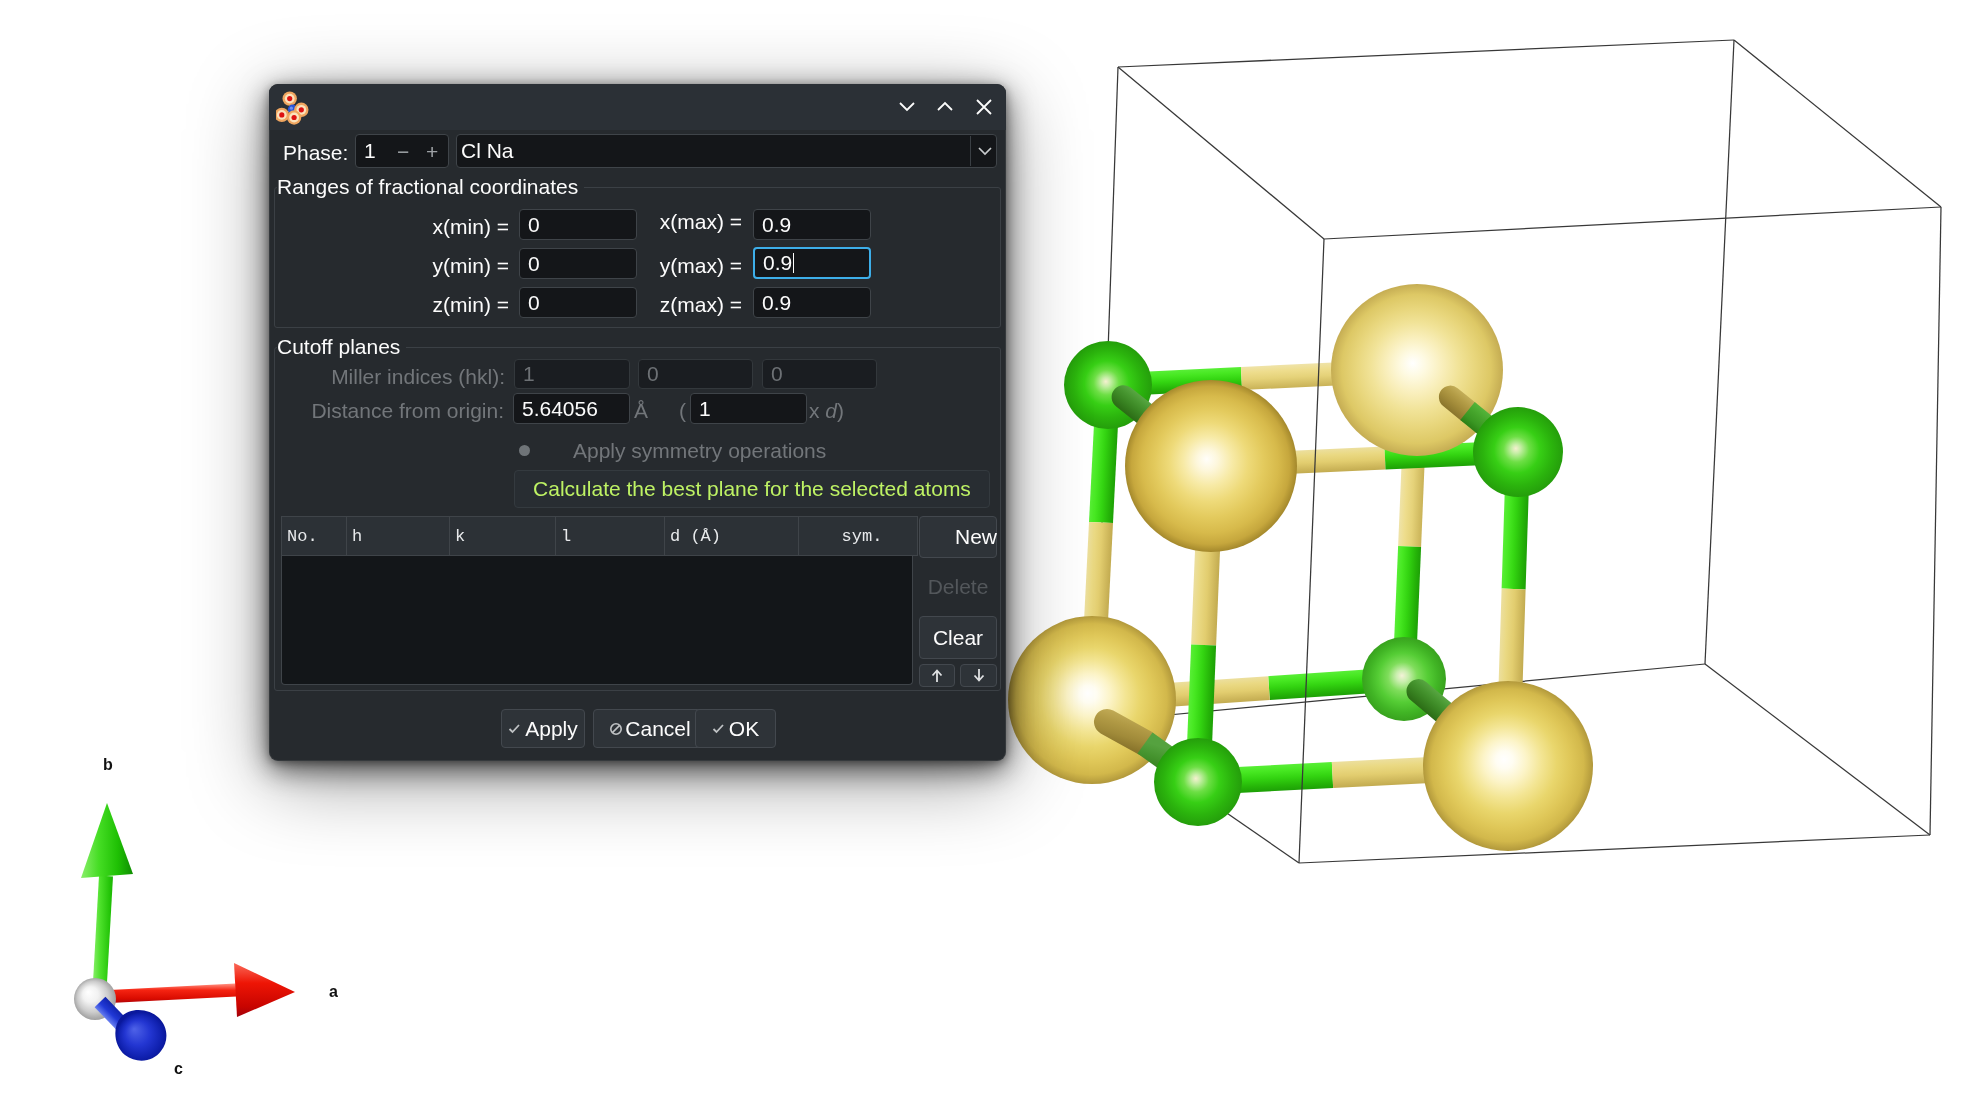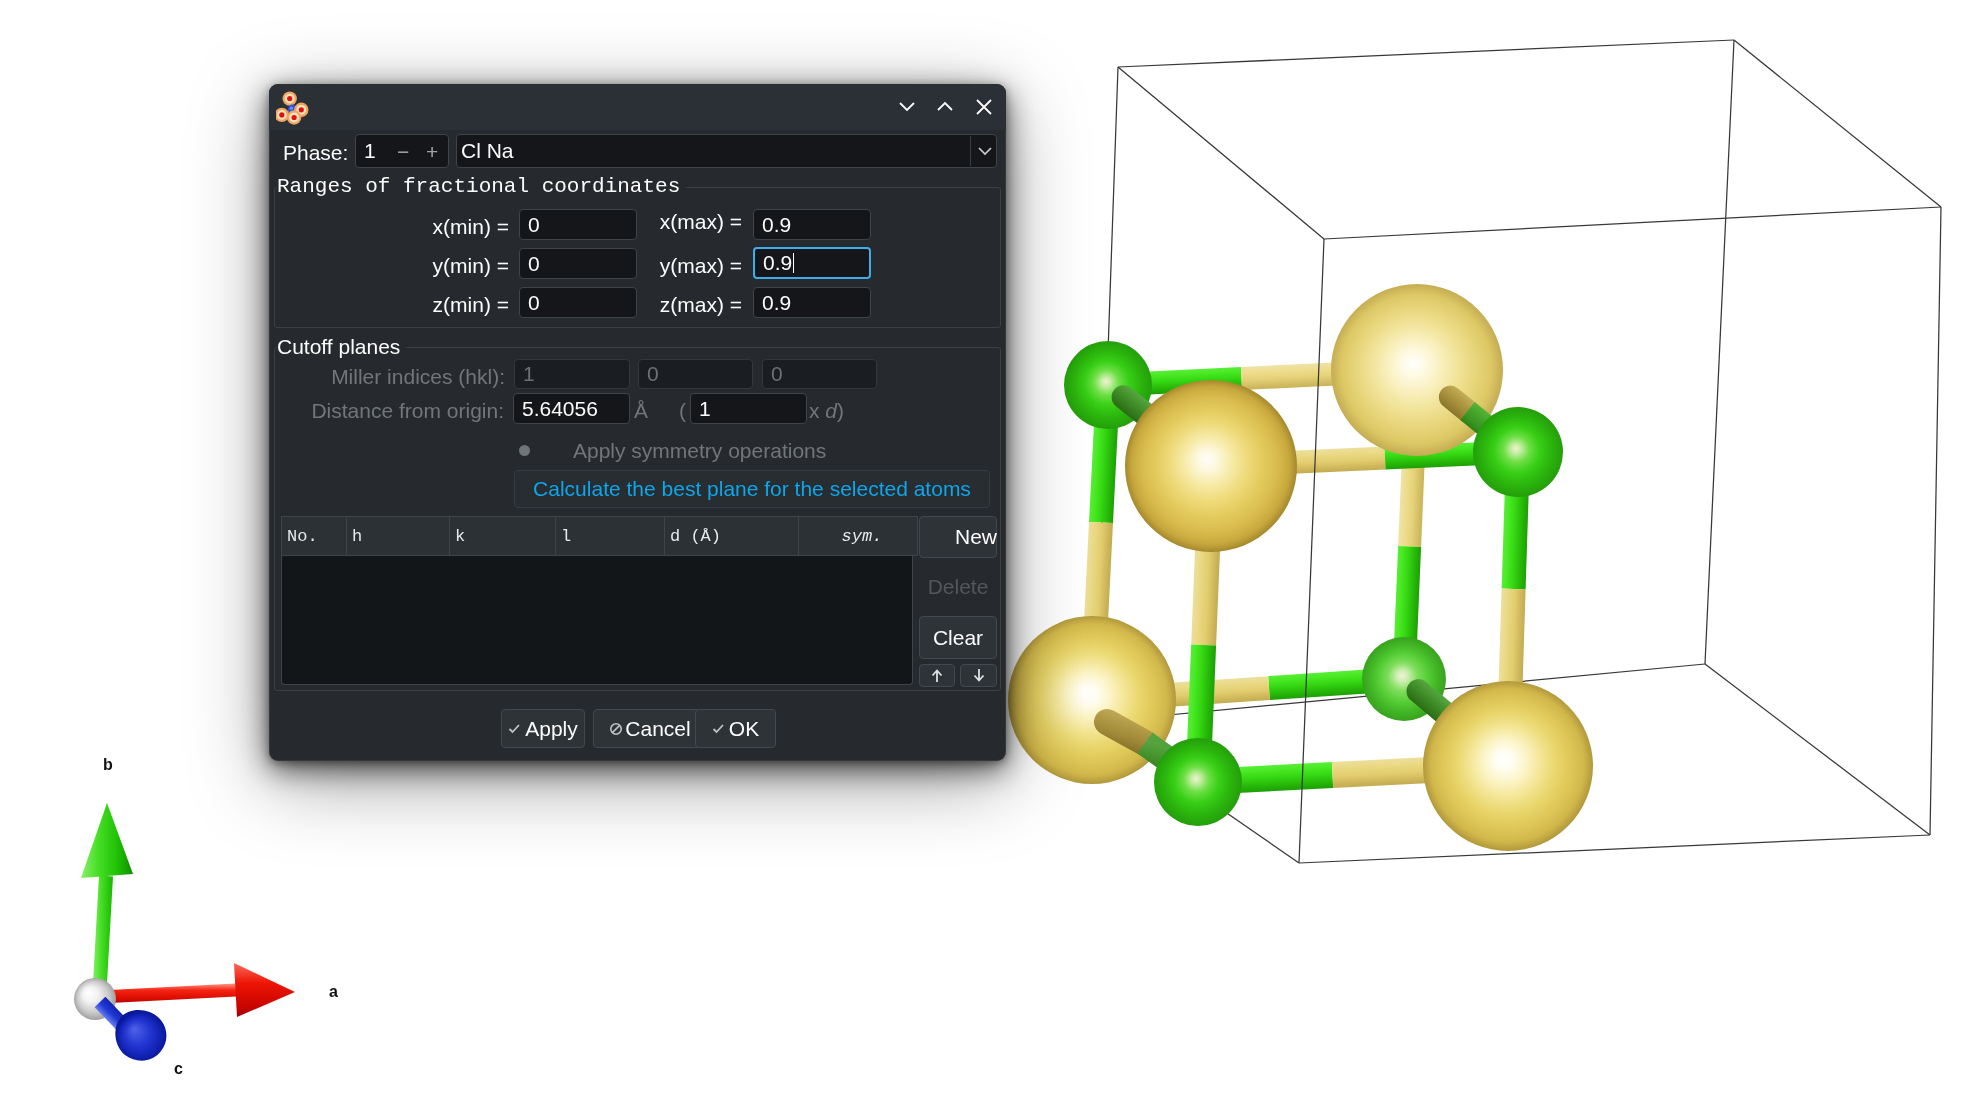--- a/index.html
+++ b/index.html
@@ -18,21 +18,21 @@
 #icon { position:absolute; left:7px; top:4px; }
 .lbl { position:absolute; color:#fcfcfc; }
 .dis { color:#72767a; }
 .field { position:absolute; background:#141619; border:1px solid #3f4449; border-radius:4px;
   color:#fcfcfc; padding-left:8px; display:flex; align-items:center; }
 .field.dis2 { color:#6d7175; border-color:#33383c; background:#1a1d21; }
 .group { position:absolute; border:1px solid #3b4045; border-radius:3px; }
 .gtitle { position:absolute; background:#262a2e; padding-right:6px; top:-12px; left:0px; }
 .btn { position:absolute; background:#2e3338; border:1px solid #43484e; border-radius:4px;
   color:#fcfcfc; display:flex; align-items:center; justify-content:center; font-size:21px; }
-.btn.dis3 { color:#0ea5e9; border-color:#343a3f; background:#282d32;text-align:right; }
+.btn.dis3 { color:#bef264; border-color:#343a3f; background:#282d32;text-align:right; }
 #thead { position:absolute; font-family:"Liberation Mono", monospace; font-size:17px; color:#e8eaec; }
 .th { position:absolute; border:1px solid #3f4449; background:#2c3136; display:flex; align-items:center; padding-left:5px; height:40px; }
 #tbody { position:absolute; background:#131619; border:1px solid #3f4449; border-top:none; border-radius:0 0 4px 4px; }
 </style>
 </head>
 <body>
 <div id="scene"><svg width="1983" height="1108" viewBox="0 0 1983 1108">
 <defs>
 <linearGradient id="g1" gradientUnits="userSpaceOnUse" x1="1401.8" y1="457.8" x2="1424.8" y2="458.7">
           <stop offset="0" stop-color="#efe3a8"></stop>
@@ -408,21 +408,21 @@
   <div class="field" style="left:86px; top:50px; width:94px; height:34px;">1</div>
   <div class="lbl" style="left:128px; top:56px; color:#9da1a5;">−</div>
   <div class="lbl" style="left:157px; top:56px; color:#9da1a5;">+</div>
   <div class="field" style="left:187px; top:50px; width:541px; height:34px; padding-left:4px;">Cl Na</div>
   <svg style="position:absolute; left:707px; top:60px;" width="18" height="14" viewBox="0 0 18 14">
       <path d="M 3 4 L 9 10 L 15 4" fill="none" stroke="#c9ccce" stroke-width="1.7"></path>
     </svg>
   <div style="position:absolute; left:701px; top:52px; width:1px; height:30px; background:#3a3f44;"></div>
 
   <div class="group" style="left:5px; top:103px; width:727px; height:141px;"></div>
-  <div class="lbl gtitle" style="left:8px; top:91px;font-family:Liberation Mono, monospace;">Ranges of fractional coordinates</div>
+  <div class="lbl gtitle" style="left:8px; top:91px;">Ranges of fractional coordinates</div>
 
   <div class="lbl" style="left:90px; top:131px; width:150px; text-align:right;">x(min) =</div>
   <div class="field" style="left:250px; top:125px; width:118px; height:31px;">0</div>
   <div class="lbl" style="left:323px; top:126px; width:150px; text-align:right;">x(max) =</div>
   <div class="field" style="left:484px; top:125px; width:118px; height:31px;">0.9</div>
 
   <div class="lbl" style="left:90px; top:170px; width:150px; text-align:right;">y(min) =</div>
   <div class="field" style="left:250px; top:164px; width:118px; height:31px;">0</div>
   <div class="lbl" style="left:323px; top:170px; width:150px; text-align:right;">y(max) =</div>
   <div class="field" style="left:484px; top:163px; width:118px; height:32px; border:2px solid #3daee9;">0.9<span style="display:inline-block;width:1px;height:20px;background:#fcfcfc;margin-left:1px;"></span></div>
@@ -451,21 +451,21 @@
   <div class="lbl dis" style="left:267px; top:355px;margin-left:37px;">Apply symmetry operations</div>
 
   <div class="btn dis3" style="left:245px; top:386px; width:476px; height:38px;">Calculate the best plane for the selected atoms</div>
 
   <div id="thead" style="left:12px; top:432px;">
     <div class="th" style="left:0px; width:66px;">No.</div>
     <div class="th" style="left:65px; width:104px;">h</div>
     <div class="th" style="left:168px; width:107px;">k</div>
     <div class="th" style="left:274px; width:110px;">l</div>
     <div class="th" style="left:383px; width:135px;">d (Å)</div>
-    <div class="th" style="left:517px; width:120px; padding-left:8px; justify-content:center;font-style:italic;">sym.</div>
+    <div class="th" style="left:517px; width:120px; padding-left:8px; justify-content:center;">sym.</div>
   </div>
   <div id="tbody" style="left:12px; top:472px; width:632px; height:129px;"></div>
 
   <div class="btn" style="left:650px; top:432px; width:78px; height:42px;padding-left:36px;">New</div>
   <div class="btn" style="left:650px; top:481px; width:78px; height:43px; background:none; border-color:transparent; color:#53575b;">Delete</div>
   <div class="btn" style="left:650px; top:532px; width:78px; height:43px;">Clear</div>
   <div class="btn" style="left:650px; top:580px; width:36px; height:23px;">
       <svg width="12" height="15" viewBox="0 0 12 15">
         <path d="M 6 14 L 6 3 M 1.5 7.5 L 6 2.5 L 10.5 7.5" fill="none" stroke="#dfe1e3" stroke-width="1.8"></path>
       </svg>

